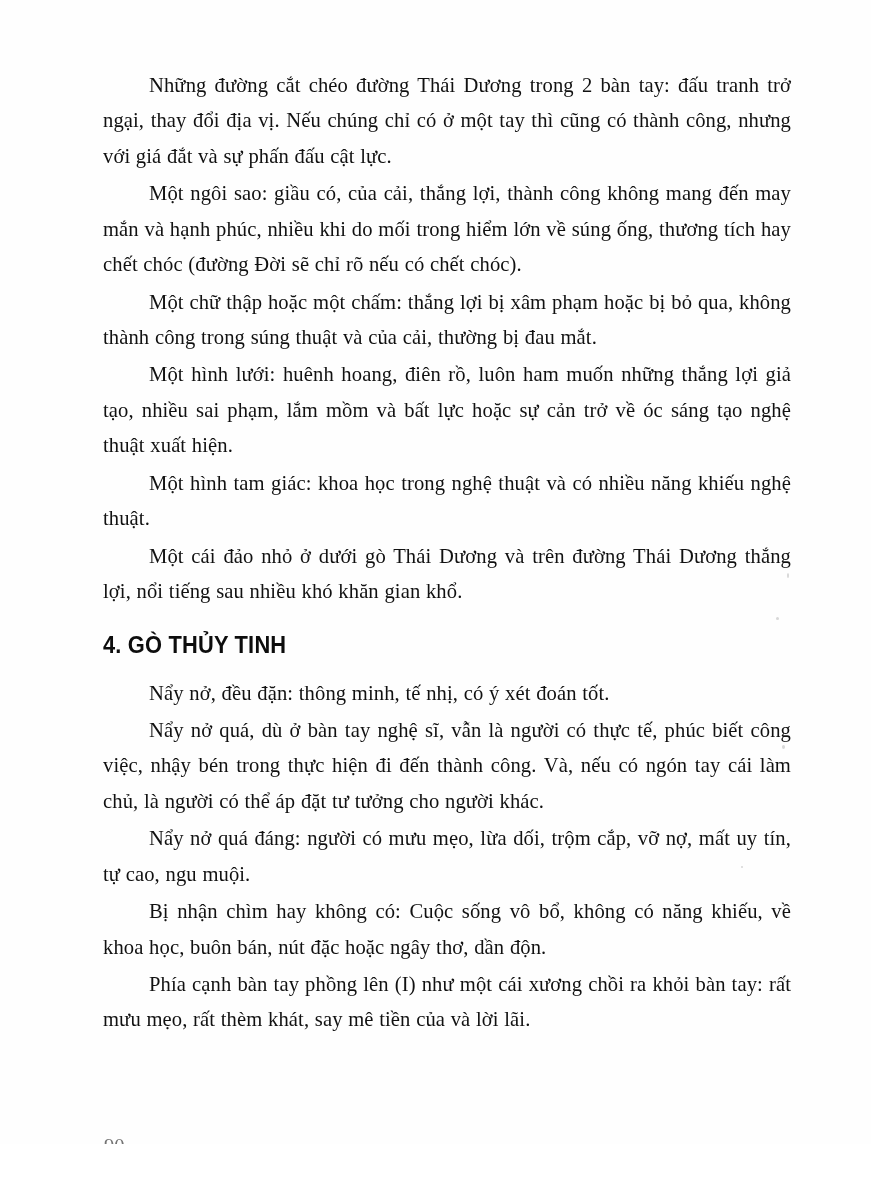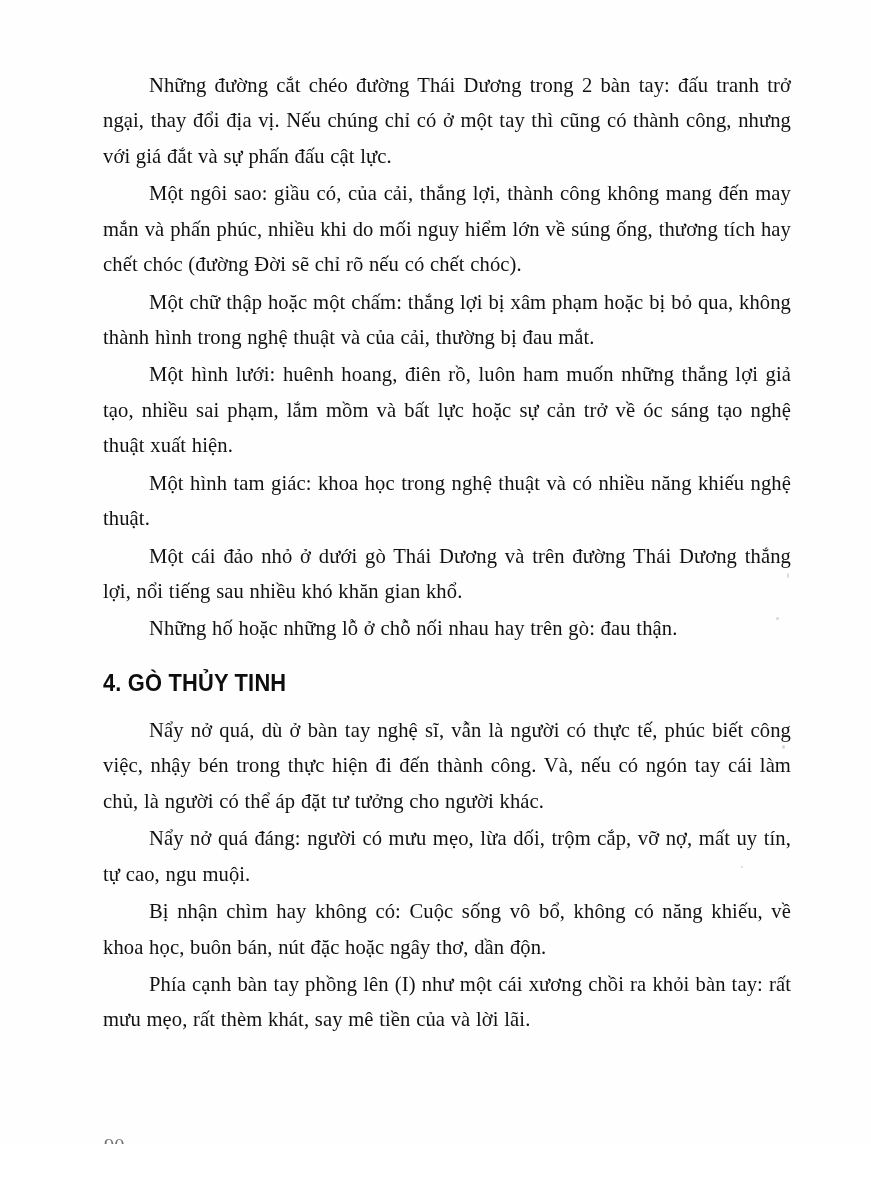--- a/index.html
+++ b/index.html
@@ -73,29 +73,29 @@
   <div class="speck" style="left:776px; top:617px; width:3px; height:3px;"></div>
   <div class="speck" style="left:782px; top:745px; width:3px; height:4px;"></div>
   <div class="speck" style="left:787px; top:573px; width:2px; height:5px;"></div>
   <div class="speck" style="left:229px; top:263px; width:3px; height:3px;"></div>
   <div class="speck" style="left:783px; top:978px; width:2px; height:3px;"></div>
   <div class="speck" style="left:741px; top:866px; width:2px; height:2px;"></div>
 
   <div class="content">
 
     <p class="para">Những đường cắt chéo đường Thái Dương trong 2 bàn tay: đấu tranh trở ngại, thay đổi địa vị. Nếu chúng chỉ có ở một tay thì cũng có thành công, nhưng với giá đắt và sự phấn đấu cật lực.</p>
-    <p class="para">Một ngôi sao: giầu có, của cải, thắng lợi, thành công không mang đến may mắn và phấn phúc, nhiều khi do mối nguy hiểm lớn về súng ống, thương tích hay chết chóc (đường Đời sẽ chỉ rõ nếu có chết chóc).</p>
-    <p class="para">Một chữ thập hoặc một chấm: thắng lợi bị xâm phạm hoặc bị bỏ qua, không thành hình trong nghệ thuật và của cải, thường bị đau mắt.</p>
+    <p class="para">Một ngôi sao: giầu có, của cải, thắng lợi, thành công không mang đến may mắn và hạnh phúc, nhiều khi do mối trong hiểm lớn về súng ống, thương tích hay chết chóc (đường Đời sẽ chỉ rõ nếu có chết chóc).</p>
+    <p class="para">Một chữ thập hoặc một chấm: thắng lợi bị xâm phạm hoặc bị bỏ qua, không thành công trong súng thuật và của cải, thường bị đau mắt.</p>
     <p class="para">Một hình lưới: huênh hoang, điên rồ, luôn ham muốn những thắng lợi giả tạo, nhiều sai phạm, lắm mồm và bất lực hoặc sự cản trở về óc sáng tạo nghệ thuật xuất hiện.</p>
     <p class="para">Một hình tam giác: khoa học trong nghệ thuật và có nhiều năng khiếu nghệ thuật.</p>
     <p class="para">Một cái đảo nhỏ ở dưới gò Thái Dương và trên đường Thái Dương thắng lợi, nổi tiếng sau nhiều khó khăn gian khổ.</p>
-    <p class="para last-of-block">Những hố hoặc những lỗ ở chỗ nối nhau hay trên gò: đau thận.</p>
 
     <h2 class="section-heading">4. GÒ THỦY TINH</h2>
 
+    <p class="para">Nẩy nở, đều đặn: thông minh, tế nhị, có ý xét đoán tốt.</p>
     <p class="para">Nẩy nở quá, dù ở bàn tay nghệ sĩ, vẫn là người có thực tế, phúc biết công việc, nhậy bén trong thực hiện đi đến thành công. Và, nếu có ngón tay cái làm chủ, là người có thể áp đặt tư tưởng cho người khác.</p>
     <p class="para">Nẩy nở quá đáng: người có mưu mẹo, lừa dối, trộm cắp, vỡ nợ, mất uy tín, tự cao, ngu muội.</p>
     <p class="para">Bị nhận chìm hay không có: Cuộc sống vô bổ, không có năng khiếu, về khoa học, buôn bán, nút đặc hoặc ngây thơ, dần độn.</p>
     <p class="para last-of-block">Phía cạnh bàn tay phồng lên (I) như một cái xương chồi ra khỏi bàn tay: rất mưu mẹo, rất thèm khát, say mê tiền của và lời lãi.</p>
 
   </div>
 
   <div class="page-number">90</div>
 
 </div>

